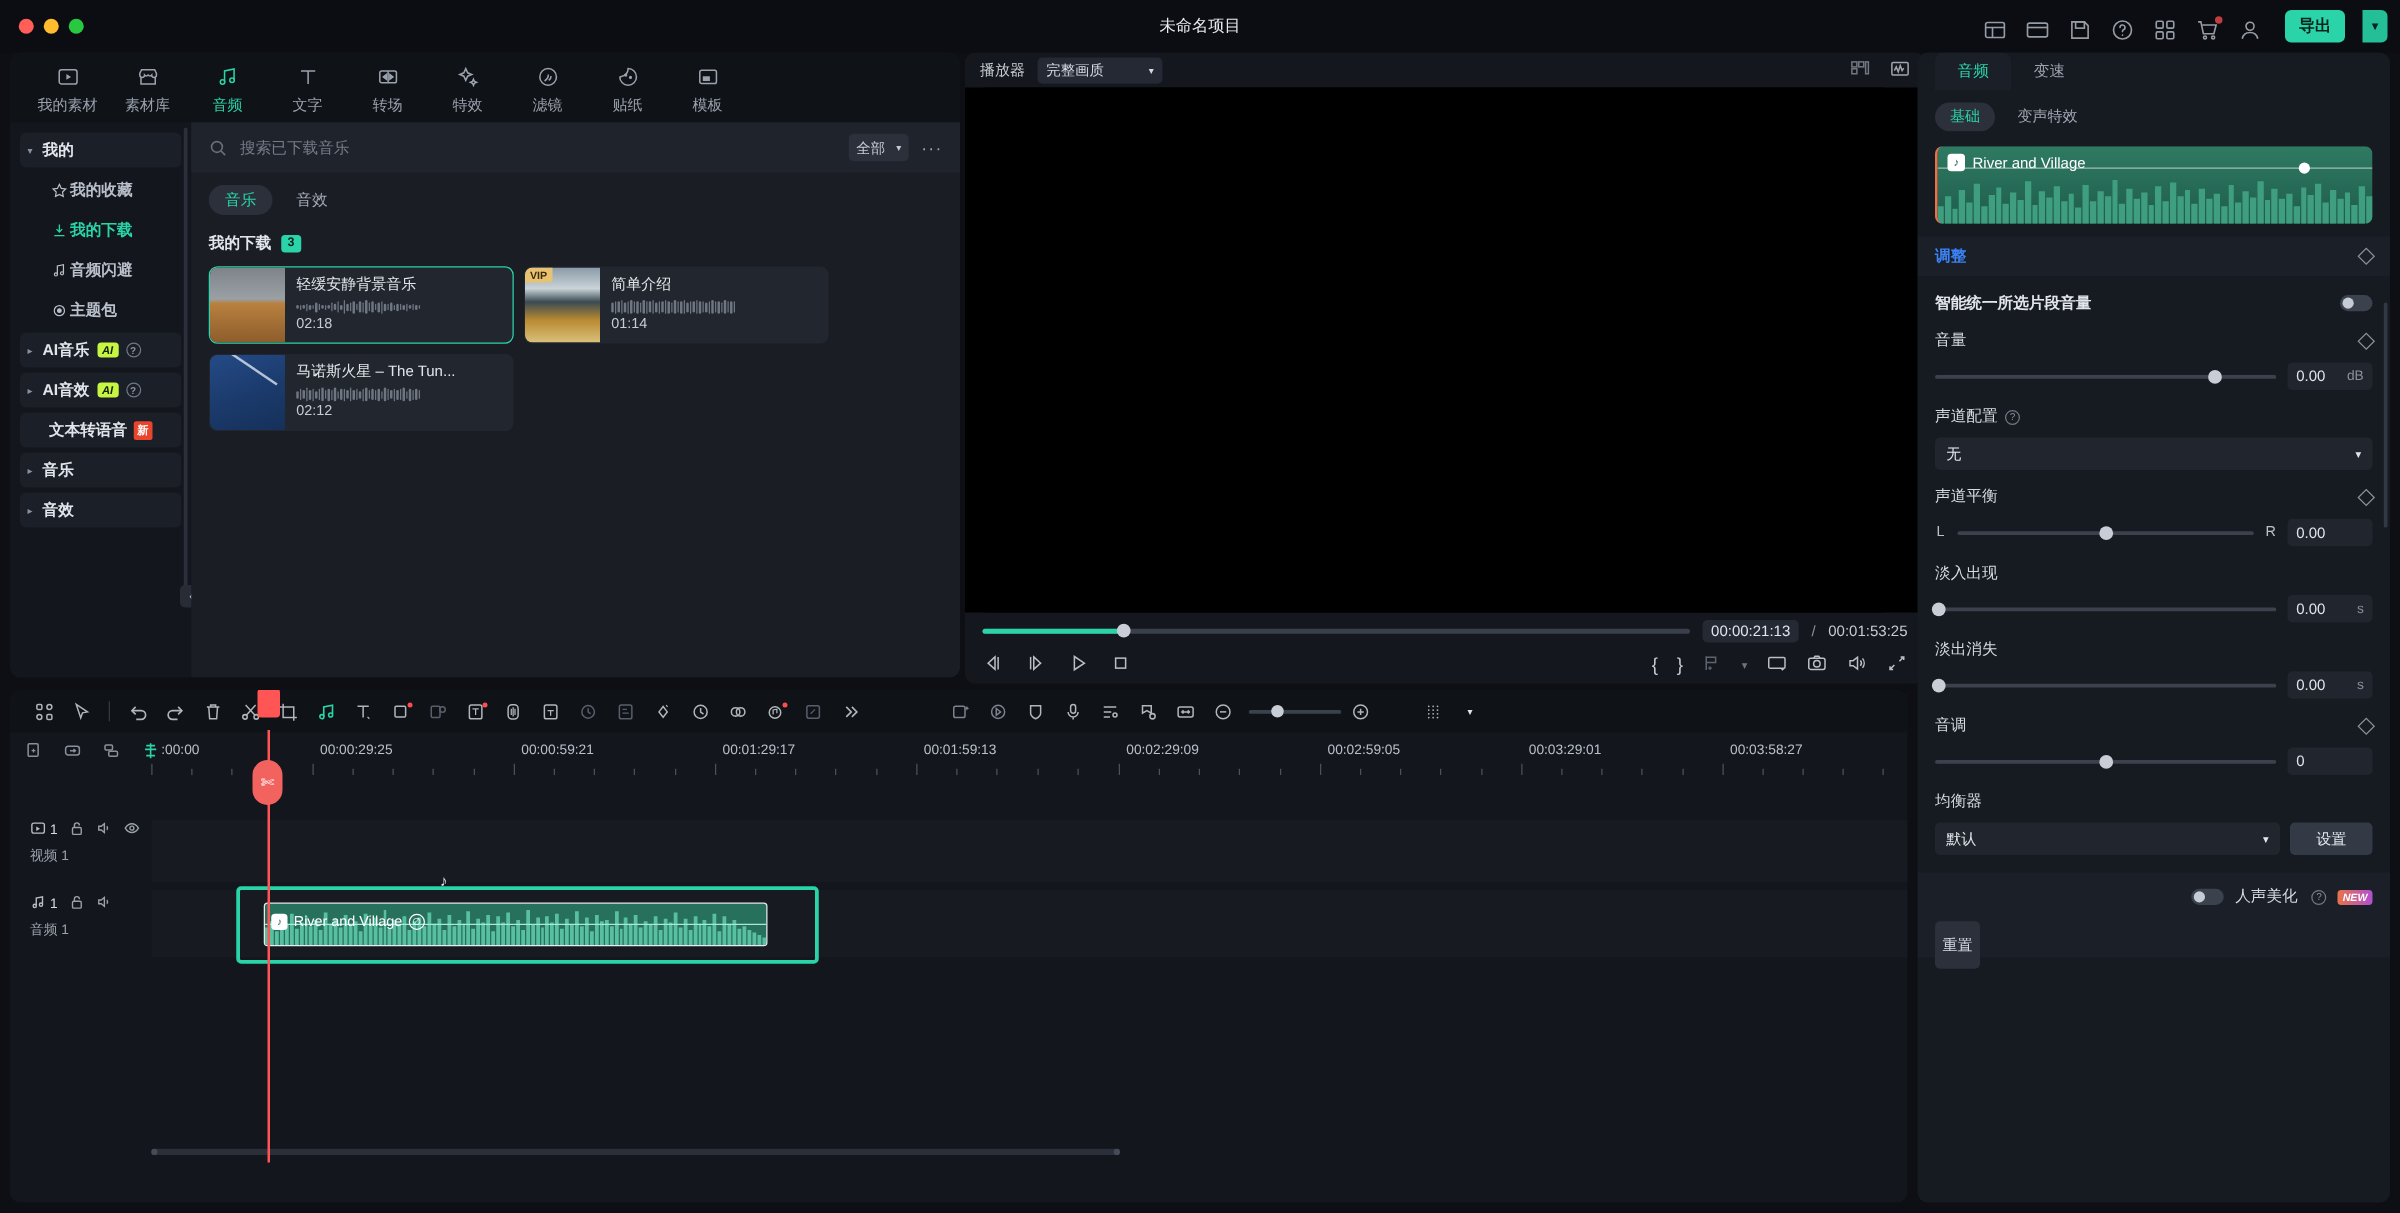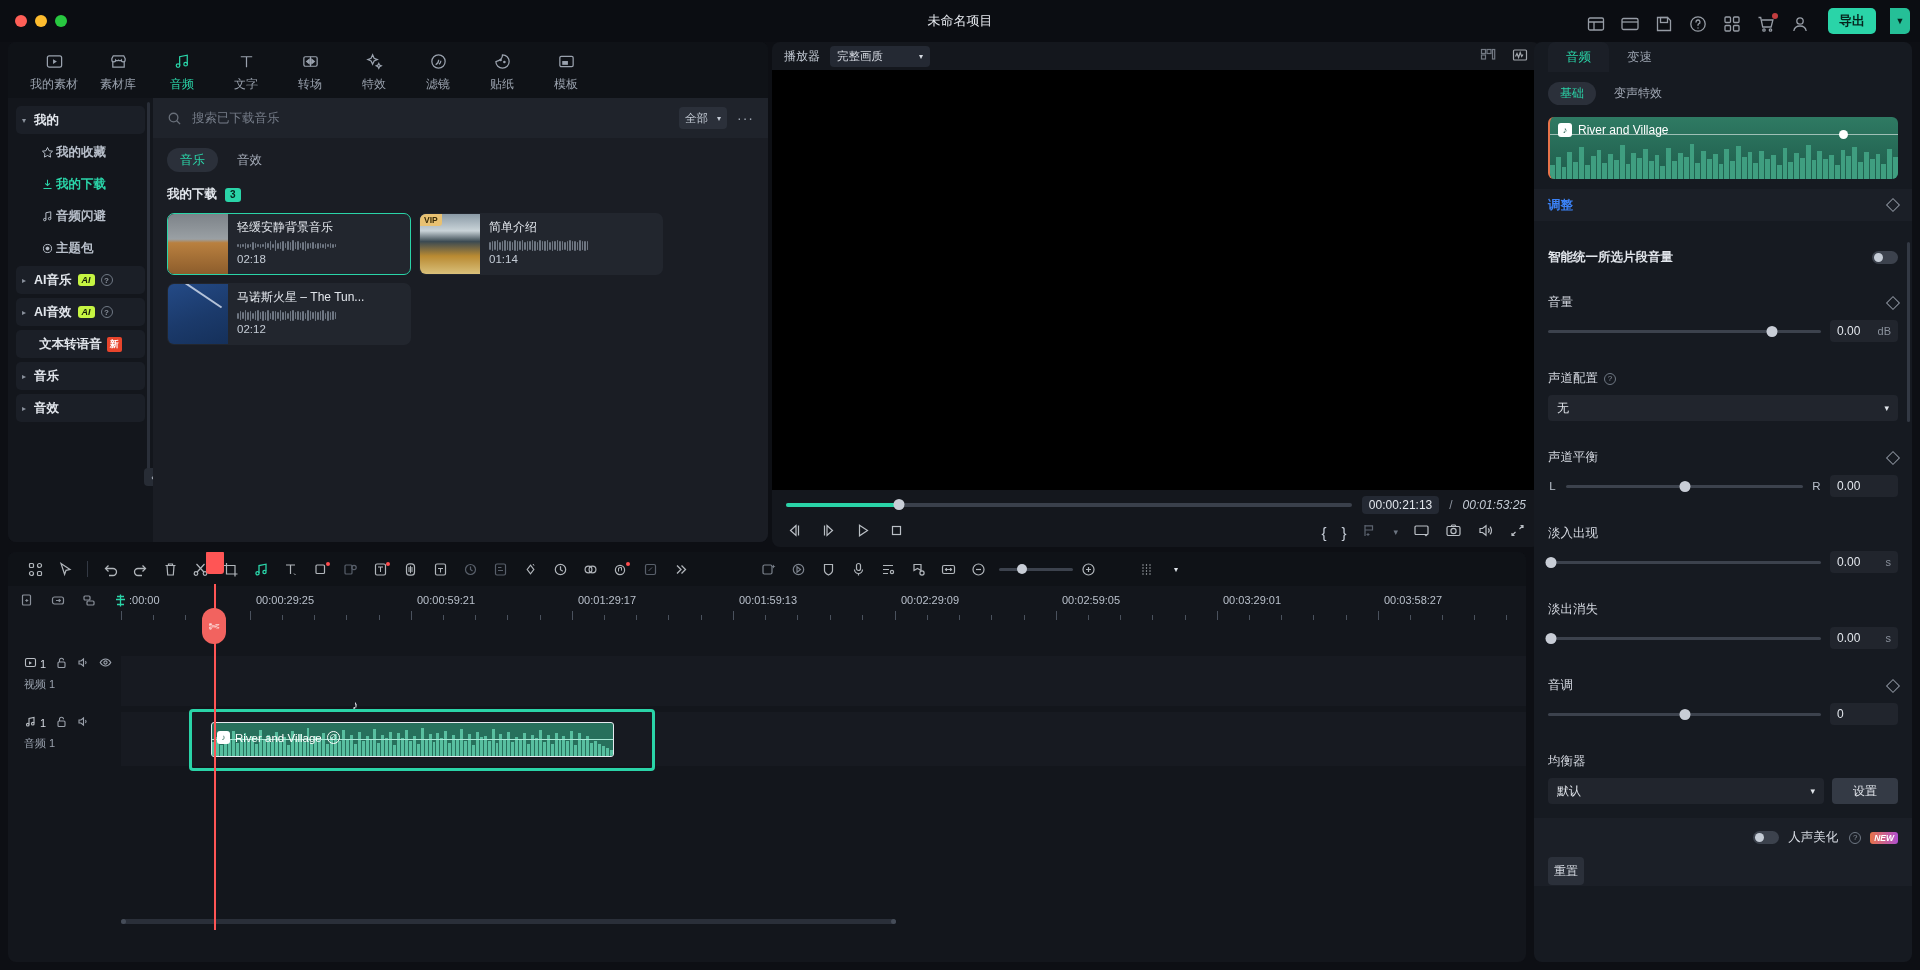--- a/index.html
+++ b/index.html
@@ -179,21 +179,21 @@
   .scrub-fill { position:absolute; left:0; top:0; height:4px; width:20%; background:#2ad4a8; border-radius:2px; }
   .scrub-knob {
     position:absolute; left:20%; top:-4px; width:11px; height:11px;
     border-radius:50%; background:#c8cdd6; transform:translateX(-50%);
   }
   .tc-cur {
     background:#242933; border-radius:4px; padding:2px 7px;
     font-size:12px; color:#e2e6ec; font-family:"Liberation Sans",sans-serif;
   }
   .tc-sep { color:#8a919c; font-size:12px; }
-  .tc-tot { font-size:12px; color:#c5ccd6;font-style:italic; }
+  .tc-tot { font-size:12px; color:#c5ccd6; }
   .ctrl-row { display:flex; align-items:center; padding:8px 14px 0 14px; gap:17px; }
   .ctrl-row svg { width:17px; height:17px; opacity:.82; }
   .ctrl-right { margin-left:auto; display:flex; align-items:center; gap:15px; }
   .brace { font-size:15px; color:#c5ccd6; }
 
   
   .rightpanel {
     position:absolute; left:1534px; top:42px; width:378px; height:920px;
     background:#161a21; border-radius:8px; overflow:hidden;
   }
@@ -232,21 +232,21 @@
 
   .rp-section {
     display:flex; align-items:center; height:32px; padding:0 14px;
     background:#1b1f27; margin-top:10px;
   }
   .rp-section .lbl { font-size:12.5px; color:#3b82f6; font-weight:bold; }
   .diamond {
     margin-left:auto; width:10px; height:10px; border:1.2px solid #8a919c;
     transform:rotate(45deg);
   }
-  .row { padding:0 14px; margin-top:28px; }
+  .row { padding:0 14px; margin-top:13px; }
   .row-head { display:flex; align-items:center; }
   .row-lbl { font-size:12.5px; color:#d6dae2; }
   .row-lbl.bold { font-weight:bold; color:#e2e6ec; }
   .toggle {
     margin-left:auto; width:26px; height:13px; border-radius:7px;
     background:#3c424d; position:relative;
   }
   .toggle::after {
     content:''; position:absolute; left:2px; top:2px; width:9px; height:9px;
     border-radius:50%; background:#c5ccd6;
@@ -277,21 +277,21 @@
     display:flex; align-items:center; justify-content:center;
     font-size:12px; color:#e2e6ec;
   }
   .rp-foot { margin-top:14px; padding:11px 14px 0 14px; background:#1b1f27; height:68px; }
   .foot-row { display:flex; align-items:center; gap:9px; }
   .badge-newpill {
     background:linear-gradient(90deg,#e8734a,#b050d0); color:#fff; font-size:8.5px;
     font-weight:bold; font-style:italic; border-radius:3px; padding:1px 4px;
   }
   .reset-btn {
-    margin-top:11px; width:36px; height:28px; border-radius:4px; background:#2b303a;
+    margin-top:11px; width:36px; height:38px; border-radius:4px; background:#2b303a;
     display:flex; align-items:center; justify-content:center; font-size:12px; color:#d6dae2;
   }
   .rp-scroll {
     position:absolute; right:2px; top:200px; width:3px; height:180px;
     background:#333944; border-radius:2px;
   }
 
   
   .timeline {
     position:absolute; left:8px; top:552px; width:1518px; height:410px;

